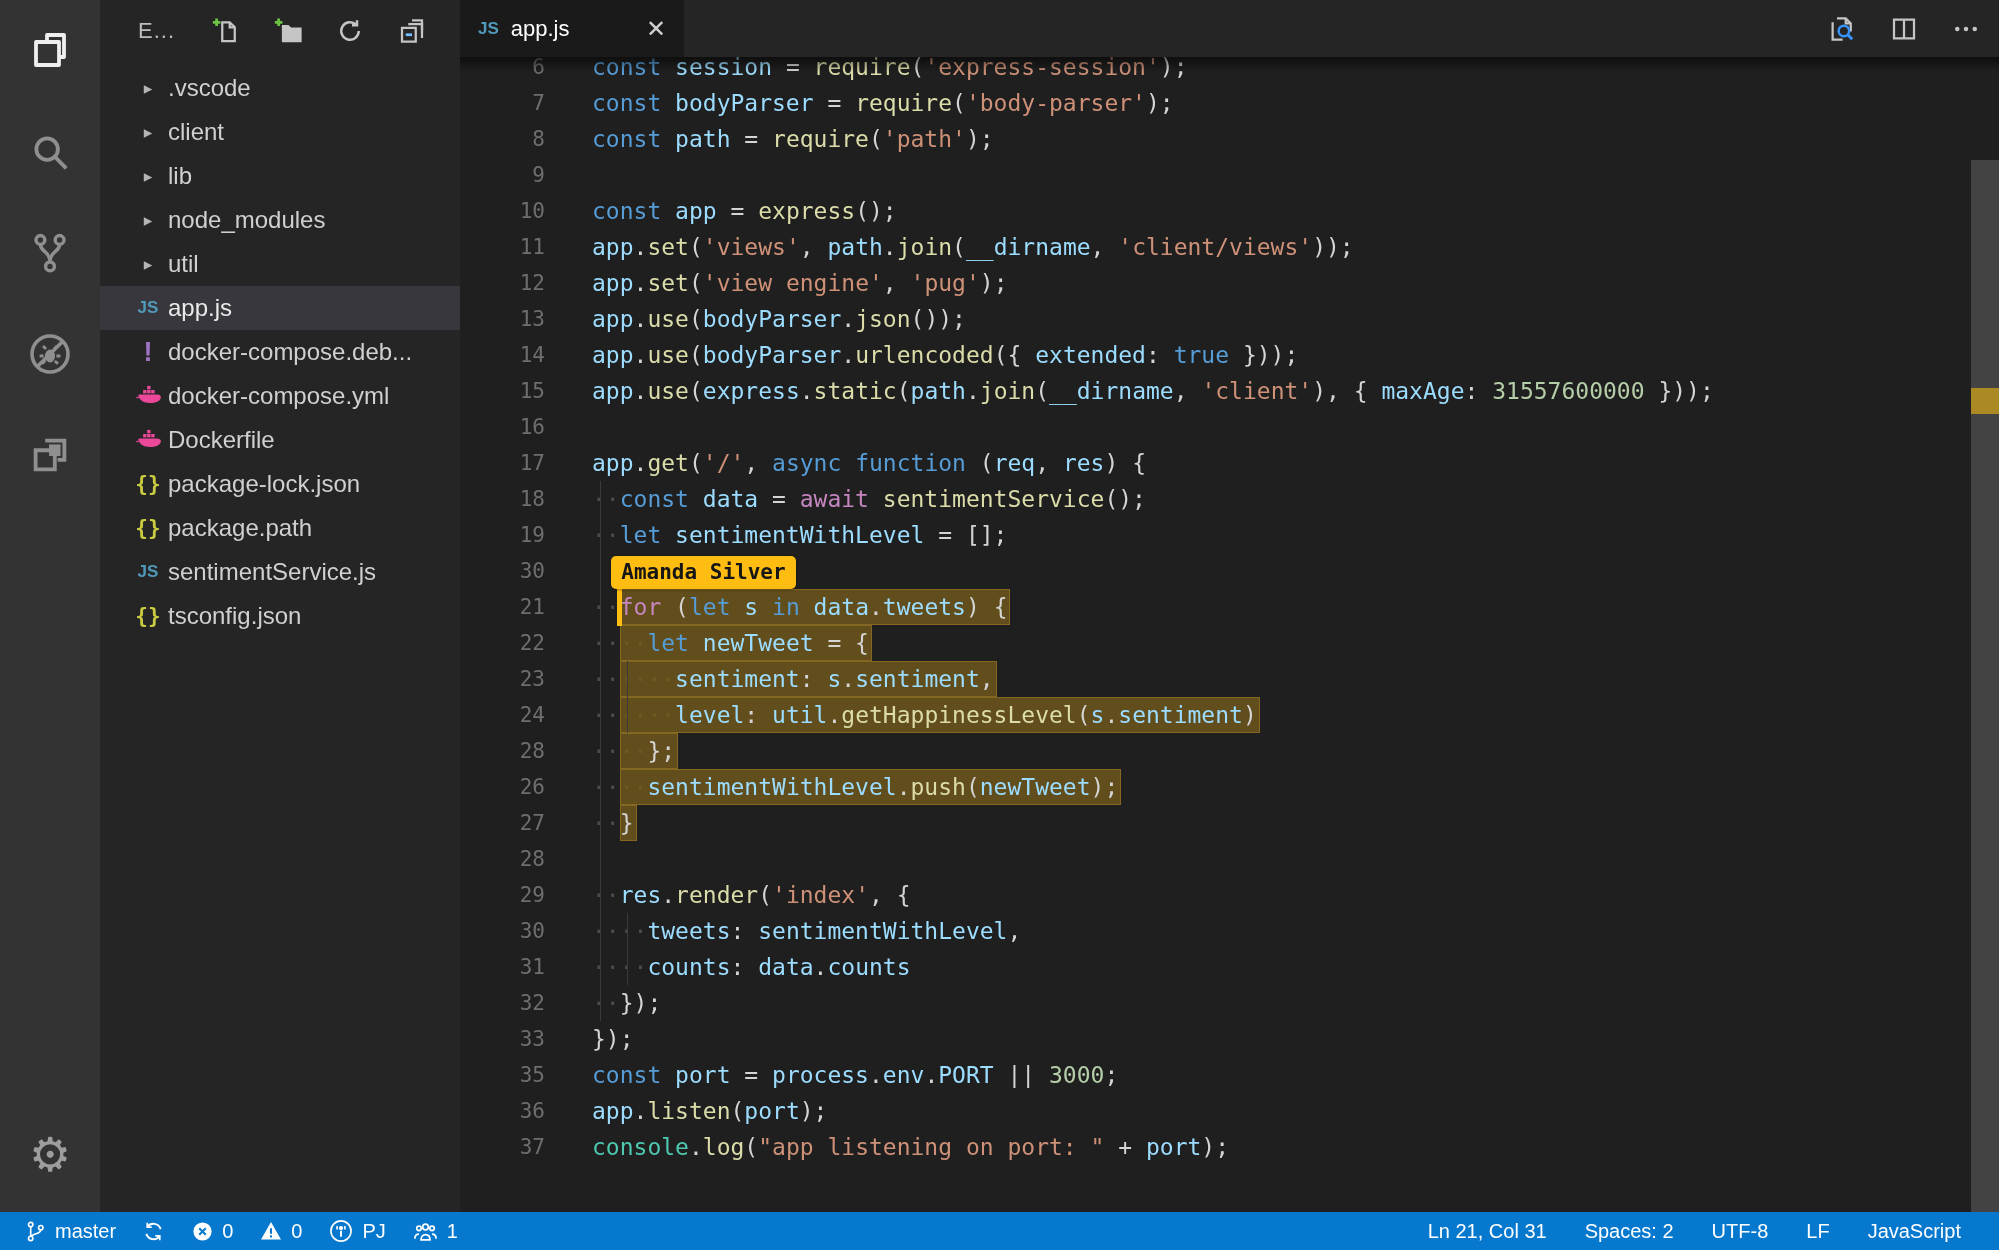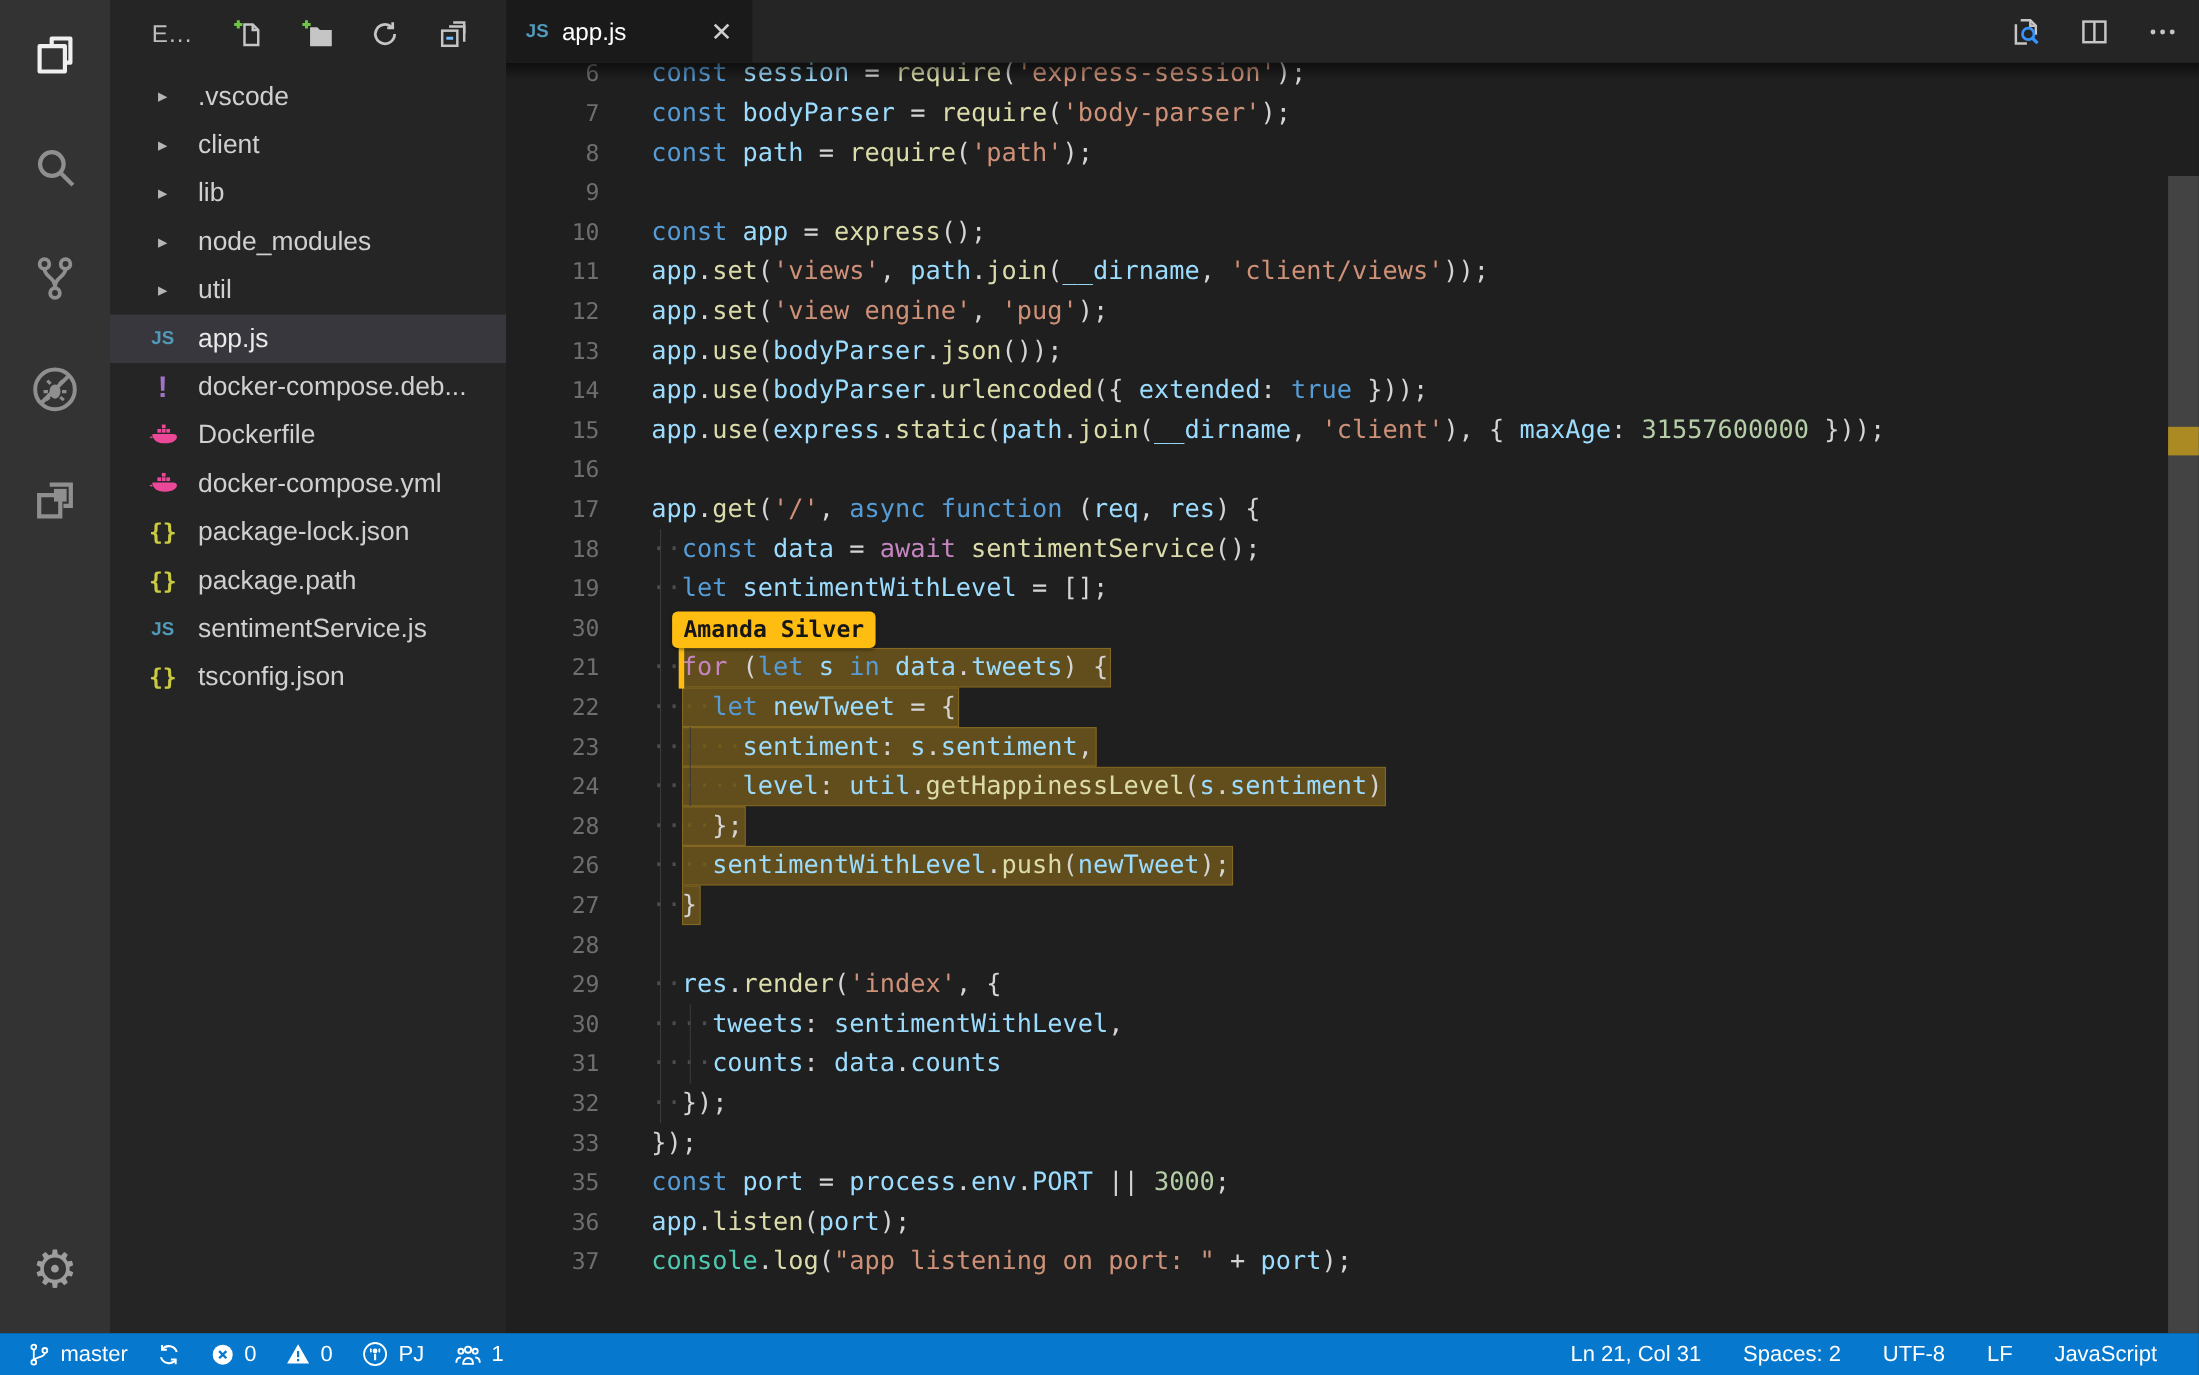--- a/index.html
+++ b/index.html
@@ -20,21 +20,21 @@
   .sb-actions { display:flex; gap:32px; margin-left:36px; color:#c5c5c5; }
   .sb-actions .sbi { width:30px; height:30px; cursor:pointer; }
   .tree { margin-top:4px; }
   .tree-row { height:44px; display:flex; align-items:center; padding-left:28px; font-size:24px; color:#d0d0d0; cursor:pointer; white-space:nowrap; }
   .tree-row.selected { background:#37373d; color:#eaeaea; }
   .chev { width:40px; text-align:center; font-family:"DejaVu Sans", sans-serif; font-size:17px; color:#b5b5b5; }
   .ficon { width:40px; display:flex; justify-content:center; align-items:center; font-weight:bold; }
   .ficon .js-badge { font-size:17px; font-weight:700; }
   .ficon .json-badge { font-family:"DejaVu Sans Mono", monospace; font-size:21px; font-weight:700; }
   .ficon .bang-badge { font-size:27px; font-weight:700; }
-  .tree-label { margin-left:12px; }
+  .tree-label { margin-left:0px; }
 
   
   .editor { position:absolute; left:460px; top:0; width:1539px; height:1212px; background:#1f1f1f; }
   .tabbar { position:relative; height:57px; background:#252526; }
   .tab { position:absolute; left:0; top:0; width:224px; height:57px; background:#1a1a1a; display:flex; align-items:center; padding:0 18px; cursor:pointer; }
   .tab-js { color:#519aba; font-weight:700; font-size:17px; margin-right:12px; }
   .tab-label { color:#ffffff; font-size:22px; }
   .tab-close { margin-left:auto; color:#cfcfcf; font-size:24px; font-family:"DejaVu Sans", sans-serif; cursor:pointer; }
   .tab-actions { position:absolute; right:18px; top:0; height:57px; display:flex; align-items:center; gap:32px; color:#c5c5c5; }
   .tab-actions .tai { width:30px; height:30px; cursor:pointer; }
@@ -178,34 +178,34 @@
           <span class="ficon">
             <svg width="27" height="27" viewBox="0 0 24 24" fill="#ec4899">
               <rect x="7.2" y="6.2" width="3" height="3"></rect>
               <rect x="10.8" y="6.2" width="3" height="3"></rect>
               <rect x="14.4" y="6.2" width="3" height="3"></rect>
               <rect x="10.8" y="2.6" width="3" height="3"></rect>
               <path d="M3 11.2c0-.5.4-.9.9-.9h15.9c1.9 0 3.2 1 3.2 2.3 0 2.3-3.1 5.2-9.6 5.2-5.9 0-9.3-2.2-10.4-6.6z"></path>
               <path d="M3.2 13.5c-1 .3-1.9 0-2.4-.8.6-.5 1.5-.6 2.4-.2z"></path>
             </svg>
           </span>
-          <span class="tree-label">Dockerfile</span>
+          <span class="tree-label">docker-compose.yml</span>
         </div>
         <div class="tree-row">
           <span class="ficon">
             <svg width="27" height="27" viewBox="0 0 24 24" fill="#ec4899">
               <rect x="7.2" y="6.2" width="3" height="3"></rect>
               <rect x="10.8" y="6.2" width="3" height="3"></rect>
               <rect x="14.4" y="6.2" width="3" height="3"></rect>
               <rect x="10.8" y="2.6" width="3" height="3"></rect>
               <path d="M3 11.2c0-.5.4-.9.9-.9h15.9c1.9 0 3.2 1 3.2 2.3 0 2.3-3.1 5.2-9.6 5.2-5.9 0-9.3-2.2-10.4-6.6z"></path>
               <path d="M3.2 13.5c-1 .3-1.9 0-2.4-.8.6-.5 1.5-.6 2.4-.2z"></path>
             </svg>
           </span>
-          <span class="tree-label">docker-compose.yml</span>
+          <span class="tree-label">Dockerfile</span>
         </div>
         <div class="tree-row">
           <span class="ficon">
             <span class="json-badge" style="color:#cbcb41">{}</span>
           </span>
           <span class="tree-label">package-lock.json</span>
         </div>
         <div class="tree-row">
           <span class="ficon">
             <span class="json-badge" style="color:#cbcb41">{}</span>

